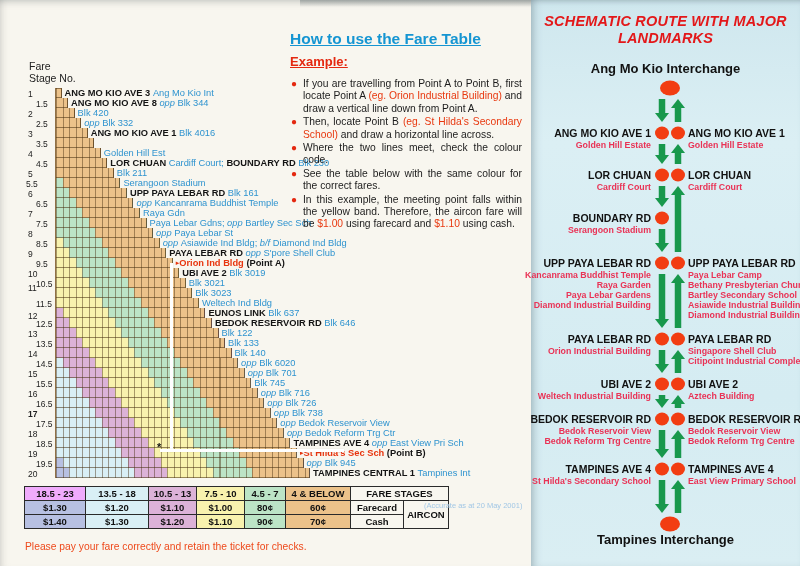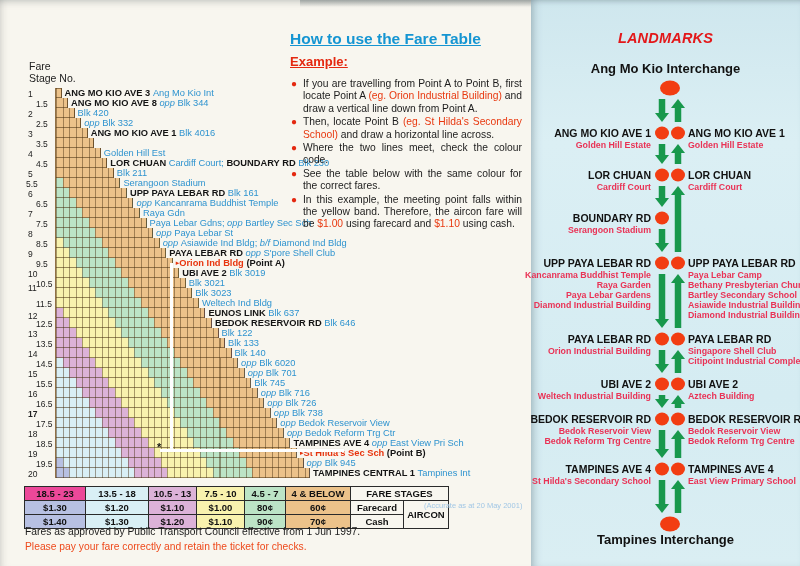--- a/index.html
+++ b/index.html
@@ -187,21 +187,21 @@
         <div class="bullet-item"><div class="bullet-dot">●</div><span>Then, locate Point B </span><span class="hl-red">(eg. St Hilda's Secondary School)</span><span> and draw a horizontal line across.</span></div>
         <div class="bullet-item"><div class="bullet-dot">●</div><span>Where the two lines meet, check the colour code.</span></div>
         <div class="bullet-item"><div class="bullet-dot">●</div><span>See the table below with the same colour for the correct fares.</span></div>
         <div class="bullet-item"><div class="bullet-dot">●</div><span>In this example, the meeting point falls within the yellow band.  Therefore, the aircon fare will be </span><span class="hl-red">$1.00</span><span> using farecard and </span><span class="hl-red">$1.10</span><span> using cash.</span></div>
       </div>
   </div>
 
   <table id="legend" class="abs">
       <tbody id="legend-body">
         <tr>
-          <td style="background: #ec4899; width: 60px;">18.5 - 23</td>
+          <td style="background: #f0abfc; width: 60px;">18.5 - 23</td>
           <td style="background: rgb(217, 239, 245); width: 62px;">13.5 - 18</td>
           <td style="background: rgb(220, 178, 216); width: 47px;">10.5 - 13</td>
           <td style="background: rgb(248, 242, 174); width: 47px;">7.5 - 10</td>
           <td style="background: rgb(188, 228, 198); width: 40px;">4.5 - 7</td>
           <td style="background: rgb(236, 194, 138); width: 64px;">4 &amp; BELOW</td>
           <td colspan="2" style="width: 96px;">FARE STAGES</td>
         </tr>
         <tr>
           <td style="background: rgb(183, 192, 226);">$1.30</td>
           <td style="background: rgb(217, 239, 245);">$1.20</td>
@@ -217,21 +217,20 @@
           <td style="background: rgb(217, 239, 245);">$1.30</td>
           <td style="background: rgb(220, 178, 216);">$1.20</td>
           <td style="background: rgb(248, 242, 174);">$1.10</td>
           <td style="background: rgb(188, 228, 198);">90¢</td>
           <td style="background: rgb(236, 194, 138);">70¢</td>
           <td>Cash</td>
         </tr>
       </tbody>
     </table>
 
-  <div id="footnote1" class="abs">Fares as approved by Public Transport Council effective from 1 Jun 1997.</div>
   <div id="footnote2" class="abs">Please pay your fare correctly and retain the ticket for checks.</div>
   <div id="accuracy" class="abs">(Accurate as at 20 May  2001)</div>
 
   <div id="route-panel" class="abs">
       <svg width="269" height="566" style="position: absolute; left: 0px; top: 0px;">
         <line x1="131" x2="131" y1="99" y2="114" stroke="#18984c" stroke-width="6.5"></line>
         <polygon points="124,113 138,113 131,122" fill="#18984c"></polygon>
         <line x1="131" x2="131" y1="144" y2="156" stroke="#18984c" stroke-width="6.5"></line>
         <polygon points="124,155 138,155 131,164" fill="#18984c"></polygon>
         <line x1="131" x2="131" y1="186" y2="199" stroke="#18984c" stroke-width="6.5"></line>
@@ -277,21 +276,21 @@
         <ellipse cx="147" cy="339" rx="7" ry="6.5" fill="#f23d12"></ellipse>
         <ellipse cx="131" cy="384" rx="7" ry="6.5" fill="#f23d12"></ellipse>
         <ellipse cx="147" cy="384" rx="7" ry="6.5" fill="#f23d12"></ellipse>
         <ellipse cx="131" cy="419" rx="7" ry="6.5" fill="#f23d12"></ellipse>
         <ellipse cx="147" cy="419" rx="7" ry="6.5" fill="#f23d12"></ellipse>
         <ellipse cx="131" cy="469" rx="7" ry="6.5" fill="#f23d12"></ellipse>
         <ellipse cx="147" cy="469" rx="7" ry="6.5" fill="#f23d12"></ellipse>
       </svg>
     </div>
   <div id="route-title" class="abs">
-    <br>
+    <span>SCHEMATIC ROUTE WITH MAJOR</span><br>
     <span>LANDMARKS</span>
   </div>
   <div id="route-start" class="abs">Ang Mo Kio Interchange</div>
   <div id="route-end" class="abs">Tampines Interchange</div>
   <div id="route-labels">
       <div class="route-name-left abs" style="top: 126px;">ANG MO KIO AVE 1</div>
       <div class="route-lm-left abs" style="top: 140px;">
         <div>Golden Hill Estate</div>
       </div>
       <div class="route-name-right abs" style="top: 126px;">ANG MO KIO AVE 1</div>

